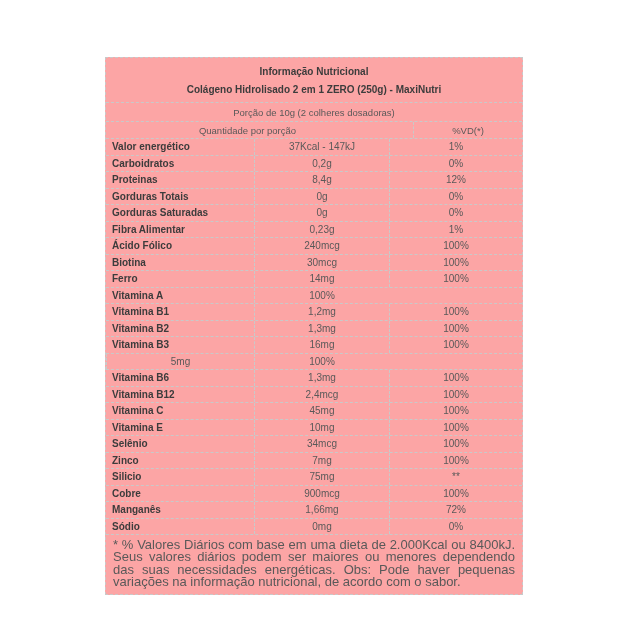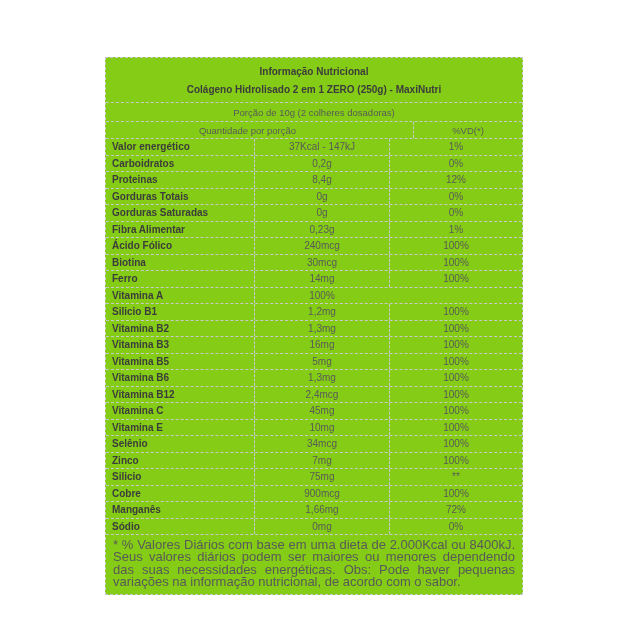--- a/index.html
+++ b/index.html
@@ -14,21 +14,21 @@
     height: 636px;
     background: #ffffff;
     overflow: hidden;
   }
   .nutrition-table {
     position: absolute;
     left: 105px;
     top: 57px;
     width: 418px;
     border: 1px dashed #c9c9c9;
-    background: #84cc16;
+    background: #fca5a5;
     color: #595959;
   }
   .title-block {
     padding: 5px 8px 3px 8px;
     border-bottom: 1px dashed #c9c9c9;
     text-align: center;
   }
   .title-line {
     font-size: 10px;
     font-weight: bold;
@@ -162,39 +162,38 @@
     <div class="cell-qty">14mg</div>
     <div class="cell-dv">100%</div>
   </div>
 
   <div class="data-row">
     <div class="cell-name">Vitamina A</div>
     <div class="cell-dv">100%</div>
   </div>
 
   <div class="data-row">
-    <div class="cell-name">Silicio B1</div>
+    <div class="cell-name">Vitamina B1</div>
     <div class="cell-qty">1,2mg</div>
     <div class="cell-dv">100%</div>
   </div>
 
   <div class="data-row">
     <div class="cell-name">Vitamina B2</div>
     <div class="cell-qty">1,3mg</div>
     <div class="cell-dv">100%</div>
   </div>
 
   <div class="data-row">
     <div class="cell-name">Vitamina B3</div>
     <div class="cell-qty">16mg</div>
     <div class="cell-dv">100%</div>
   </div>
 
   <div class="data-row">
-    <div class="cell-name">Vitamina B5</div>
     <div class="cell-qty">5mg</div>
     <div class="cell-dv">100%</div>
   </div>
 
   <div class="data-row">
     <div class="cell-name">Vitamina B6</div>
     <div class="cell-qty">1,3mg</div>
     <div class="cell-dv">100%</div>
   </div>
 

